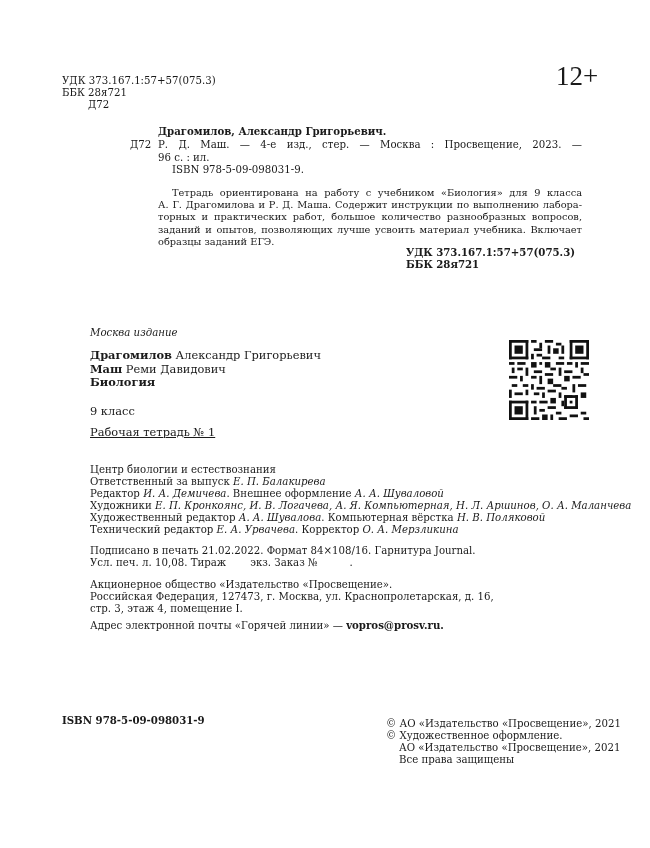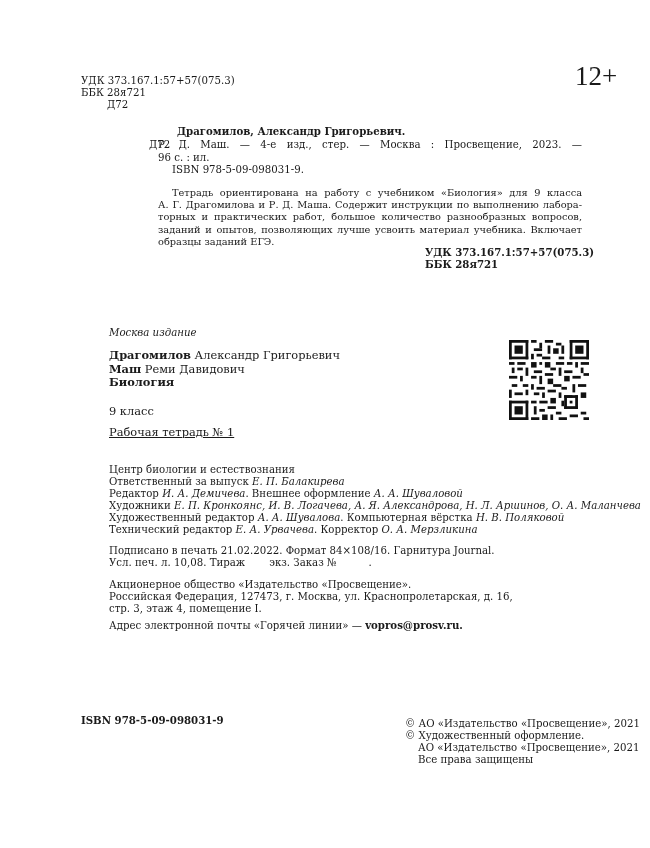--- a/index.html
+++ b/index.html
@@ -7,21 +7,21 @@
     width: 650px; height: 848px; position: relative; overflow: hidden;
     font-family: "DejaVu Serif", "Liberation Serif", serif;
     color: #1a1a1a;
   }
   .abs { position: absolute; }
   .sm { font-size: 10.2px; line-height: 12.6px; }
   .md { font-size: 11.4px; line-height: 14px; }
   .b { font-weight: bold; }
   .i { font-style: italic; }
   .age { font-size: 27px; line-height: 24px; font-family: "Liberation Serif", serif; }
-  .line { white-space: nowrap; margin-left: 19px; }
+  .line { white-space: nowrap; }
   .just { text-align: justify; text-align-last: justify; }
   .indent { text-indent: 14px; }
   .qr { width: 80px; height: 80px; }
   .qr rect { fill: #111; }
 </style>
 </head>
 <body>
 
 <div class="abs sm line" style="left:62px; top:75px;">УДК 373.167.1:57+57(075.3)</div>
 <div class="abs sm line" style="left:62px; top:87px;">ББК 28я721</div>
@@ -157,21 +157,21 @@
 </div>
 
 <div class="abs sm line" style="left:90px; top:464px;">Центр биологии и естествознания</div>
 <div class="abs sm line" style="left:90px; top:476px;">
   <span>Ответственный за выпуск </span><span class="i">Е. П. Балакирева</span>
 </div>
 <div class="abs sm line" style="left:90px; top:488px;">
   <span>Редактор </span><span class="i">И. А. Демичева</span><span>. Внешнее оформление </span><span class="i">А. А. Шуваловой</span>
 </div>
 <div class="abs sm line" style="left:90px; top:500px;">
-  <span>Художники </span><span class="i">Е. П. Кронкоянс, И. В. Логачева, А. Я. Александрова, Н. Л. Аршинов, О. А. Маланчева</span>
+  <span>Художники </span><span class="i">Е. П. Кронкоянс, И. В. Логачева, А. Я. Компьютерная, Н. Л. Аршинов, О. А. Маланчева</span>
 </div>
 <div class="abs sm line" style="left:90px; top:512px;">
   <span>Художественный редактор </span><span class="i">А. А. Шувалова</span><span>. Компьютерная вёрстка </span><span class="i">Н. В. Поляковой</span>
 </div>
 <div class="abs sm line" style="left:90px; top:524px;">
   <span>Технический редактор </span><span class="i">Е. А. Урвачева</span><span>. Корректор </span><span class="i">О. А. Мерзликина</span>
 </div>
 
 <div class="abs sm line" style="left:90px; top:545px;">Подписано в печать 21.02.2022. Формат 84×108/16. Гарнитура Journal.</div>
 <div class="abs sm line" style="left:90px; top:557px;">
@@ -180,15 +180,15 @@
 
 <div class="abs sm line" style="left:90px; top:579px;">Акционерное общество «Издательство «Просвещение».</div>
 <div class="abs sm line" style="left:90px; top:591px;">Российская Федерация, 127473, г. Москва, ул. Краснопролетарская, д. 16,</div>
 <div class="abs sm line" style="left:90px; top:603px;">стр. 3, этаж 4, помещение I.</div>
 <div class="abs sm line" style="left:90px; top:619px;">
   <span>Адрес электронной почты «Горячей линии» — </span><span class="b">vopros@prosv.ru.</span>
 </div>
 
 <div class="abs sm b line" style="left:62px; top:714px;">ISBN 978-5-09-098031-9</div>
 <div class="abs sm line" style="left:386px; top:718px;">© АО «Издательство «Просвещение», 2021</div>
-<div class="abs sm line" style="left:386px; top:730px;">© Художественный оформление.</div>
+<div class="abs sm line" style="left:386px; top:730px;">© Художественное оформление.</div>
 <div class="abs sm line" style="left:399px; top:742px;">АО «Издательство «Просвещение», 2021</div>
 <div class="abs sm line" style="left:399px; top:754px;">Все права защищены</div>
 
 </body></html>

